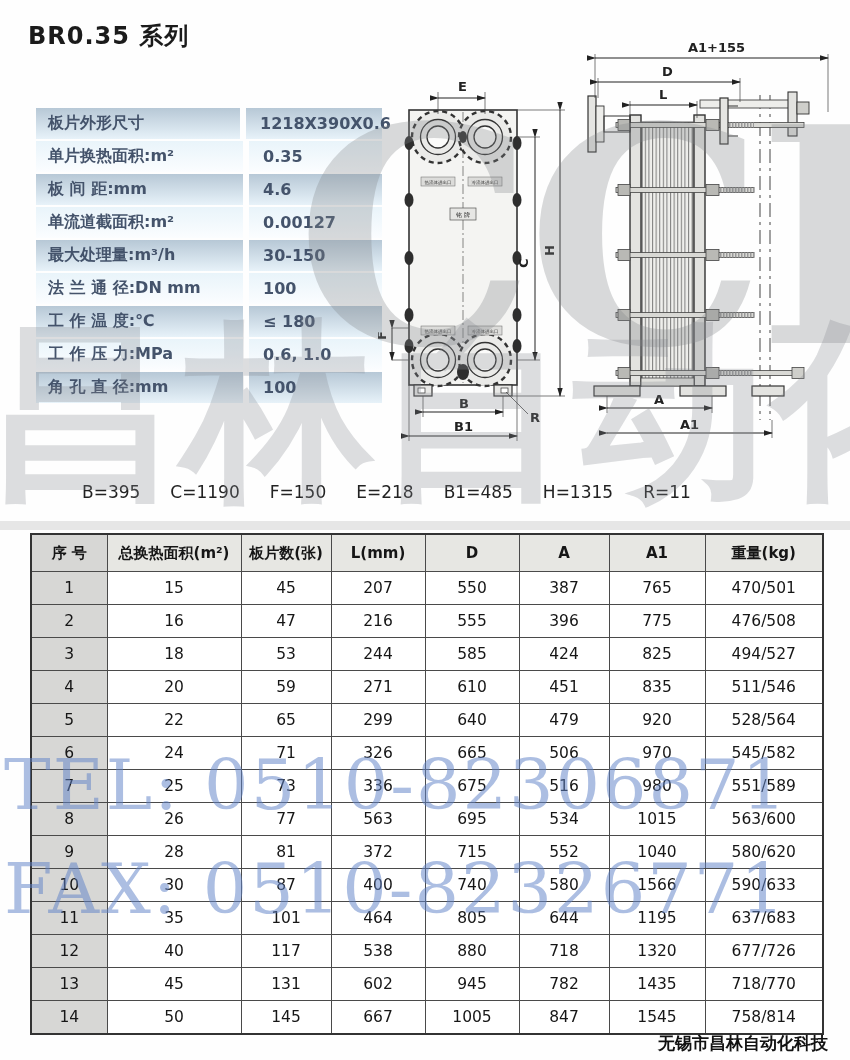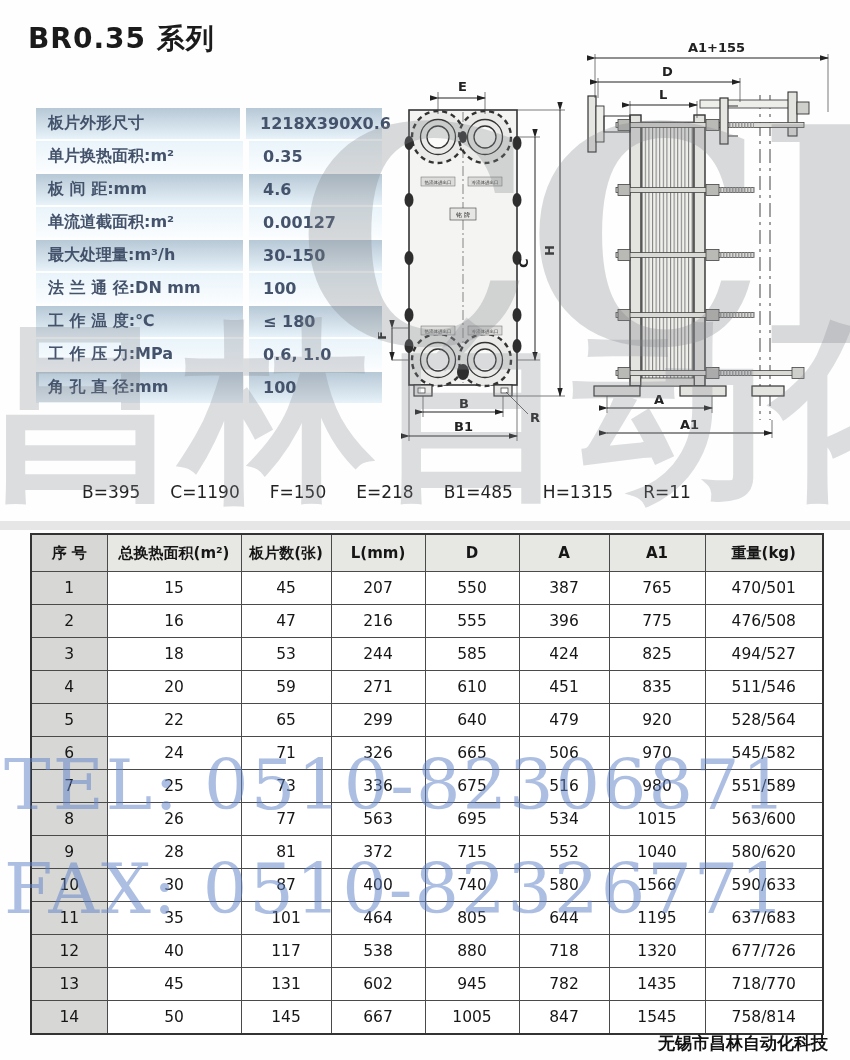--- a/index.html
+++ b/index.html
@@ -4,21 +4,21 @@
 <style>
   html,body{margin:0;padding:0;}
   body{
     width:850px;height:1060px;position:relative;overflow:hidden;
     background:#fefefe;color:#1c1c1c;
     font-family:"DejaVu Sans","Liberation Sans",sans-serif;
   }
   
   .page-title{
     position:absolute;left:28px;top:20px;
-    font-size:28px;font-weight:bold;color:#1b1b1b;letter-spacing:1px;
+    font-size:24px;font-weight:bold;color:#1b1b1b;letter-spacing:1px;
   }
   
   .spec-table{position:absolute;left:36px;top:108px;width:346px;}
   .spec-row{display:flex;height:31px;margin-bottom:2px;}
   .spec-label,.spec-value{
     display:flex;align-items:center;
     font-size:16px;font-weight:bold;color:#44536b;
   }
   .spec-label{width:200px;padding-left:12px;}
   .spec-value{width:122px;margin-left:6px;padding-left:14px;}

